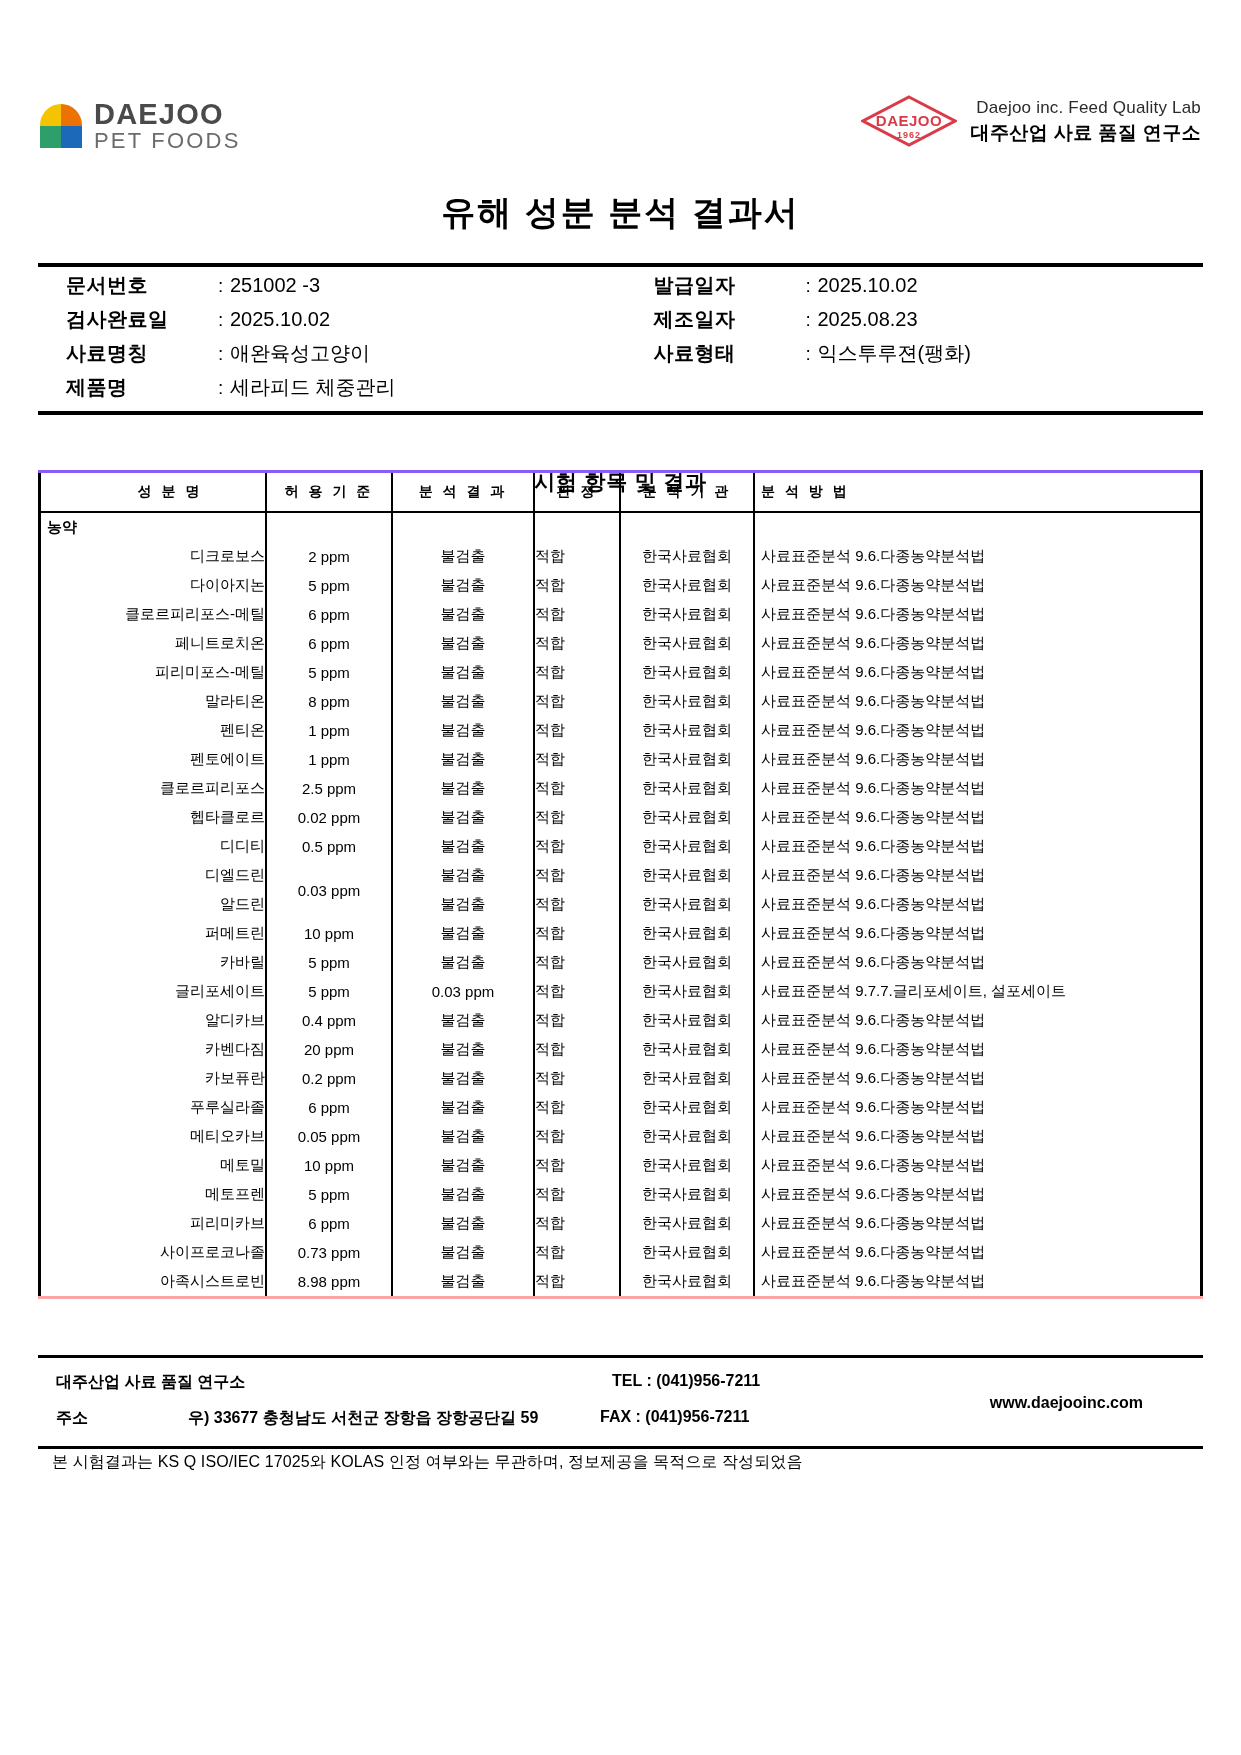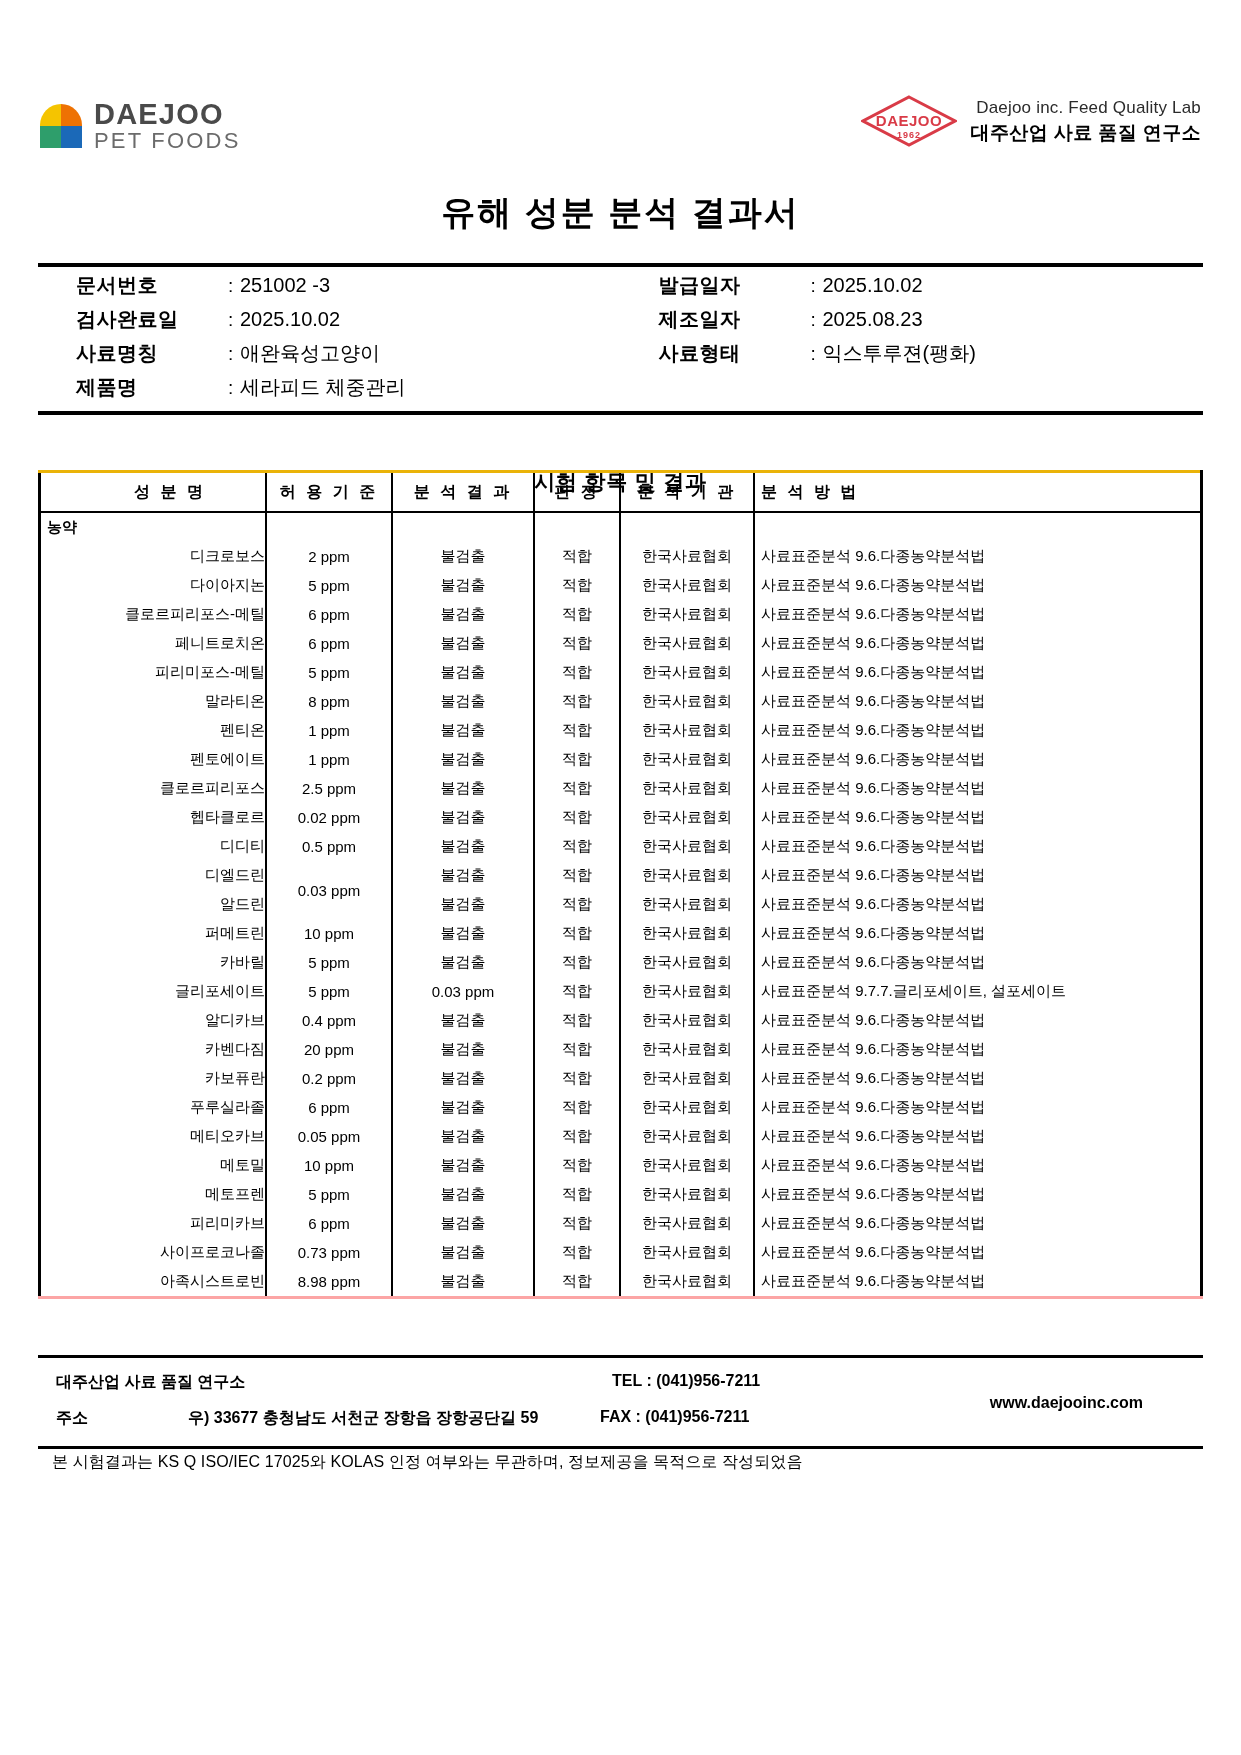--- a/index.html
+++ b/index.html
@@ -110,21 +110,21 @@
     right: 38px;
     height: 4px;
     background: #000;
   }
   #rule-top  { top: 263px; }
   #rule-mid  { top: 411px; }
 
   .info {
     position: absolute;
     top: 272px;
-    left: 38px;
+    left: 28px;
     right: 38px;
     height: 136px;
     display: flex;
   }
   .info-col { width: 50%; }
   .info-row {
     display: flex;
     align-items: baseline;
     height: 34px;
   }
@@ -171,38 +171,38 @@
     border-left: 2px solid #000;
     border-right: 2px solid #000;
     font-size: 15px;
     padding: 0;
     height: 29px;
     vertical-align: middle;
     white-space: nowrap;
     overflow: hidden;
   }
   table.results thead th {
-    border-top: 3px solid #eab308;
+    border-top: 3px solid #8b5cf6;
     border-bottom: 2px solid #000;
-    font-size: 16px;
+    font-size: 14px;
     font-weight: bold;
     height: 38px;
     letter-spacing: 3px;
     text-align: center;
   }
   table.results tbody tr:last-child td { border-bottom: 3px solid #fca5a5; margin-top: 43px; }
   table.results td:first-child,
   table.results th:first-child { border-left: 3px solid #000; }
   table.results td:last-child,
   table.results th:last-child { border-right: 3px solid #000; }
 
   .c-name   { width: 190px; text-align: right;  padding-left: 34px !important; }
   .c-limit  { width: 124px; text-align: center; }
   .c-result { width: 140px; text-align: center; }
-  .c-judge  { width: 84px;  text-align: center; }
+  .c-judge  { width: 84px;  text-align: left; }
   .c-org    { width: 132px; text-align: center; }
   .c-method { text-align: left; padding-left: 6px !important; font-size: 15px; }
 
   .group-head {
     font-weight: bold;
     font-size: 17px;
     text-align: left;
     padding-left: 6px !important;
     height: 28px;
   }

